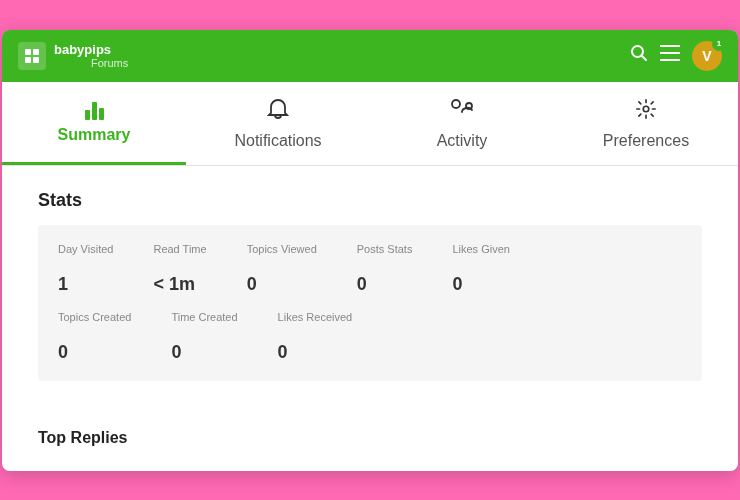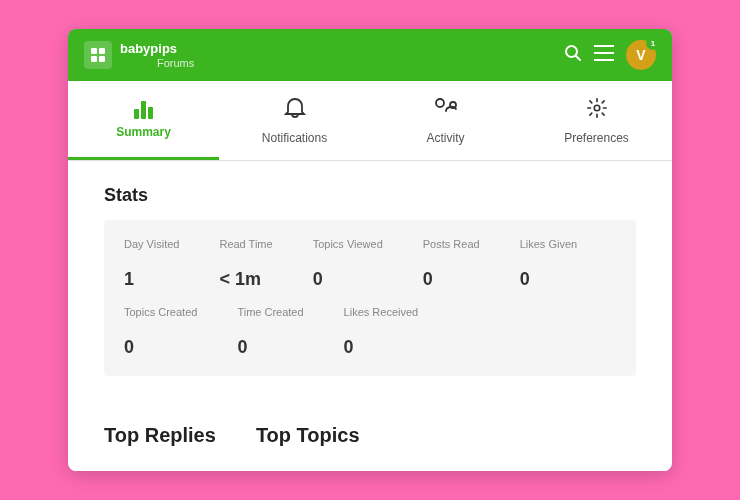--- a/index.html
+++ b/index.html
@@ -6,21 +6,21 @@
     body {
       background-color: #ff69b4;
       display: flex;
       justify-content: center;
       align-items: center;
       width: 740px;
       height: 500px;
       font-family: -apple-system, BlinkMacSystemFont, 'Segoe UI', sans-serif;
     }
     .window {
-      width: 604px;
+      width: 736px;
       background: #f0abfc;
       border-radius: 8px;
       overflow: hidden;
       box-shadow: 0 4px 20px rgba(0,0,0,0.2);
     }
     
     .header {
       background: #3cb521;
       display: flex;
       align-items: center;
@@ -115,21 +115,21 @@
       gap: 6px;
     }
     .nav-tab.active {
       border-bottom-color: #3cb521;
     }
     .nav-tab .tab-icon {
       font-size: 22px;
     }
     .nav-tab:not(.active) .tab-icon { color: #333; }
     .nav-tab .tab-label {
-      font-size: 12px;
+      font-size: 16px;
       color: #555;
     }
     .nav-tab.active .tab-label { color: #3cb521; font-weight: 600; }
     
     .main-content {
       padding: 24px 36px;
       background: white;
     }
     .stats-title {
       font-size: 18px;
@@ -161,21 +161,21 @@
     .stat-value {
       font-size: 18px;
       font-weight: 600;
       color: #333;
     }
     .bottom-section {
       display: flex;
       gap: 40px;
     }
     .bottom-heading {
-      font-size: 20px;
+      font-size: 16px;
       font-weight: 700;
       color: #222;
       margin-top: 24px;
     }
     
     .bar-chart-icon {
       display: flex;
       align-items: flex-end;
       gap: 2px;
       height: 22px;
@@ -284,21 +284,21 @@
         </div>
         <div class="stat-item">
           <span class="stat-label">Read Time</span>
           <span class="stat-value">&lt; 1m</span>
         </div>
         <div class="stat-item">
           <span class="stat-label">Topics Viewed</span>
           <span class="stat-value">0</span>
         </div>
         <div class="stat-item">
-          <span class="stat-label">Posts Read</span>
+          <span class="stat-label">Posts Stats</span>
           <span class="stat-value">0</span>
         </div>
         <div class="stat-item">
           <span class="stat-label">Likes Given</span>
           <span class="stat-value">0</span>
         </div>
       </div>
 
       <div class="stats-row">
         <div class="stat-item">
@@ -311,16 +311,15 @@
         </div>
         <div class="stat-item">
           <span class="stat-label">Likes Received</span>
           <span class="stat-value">0</span>
         </div>
       </div>
     </div>
 
     <div class="bottom-section">
       <div class="bottom-heading">Top Replies</div>
-      <div class="bottom-heading">Top Topics</div>
     </div>
   </div>
 </div>
 
 </body></html>

